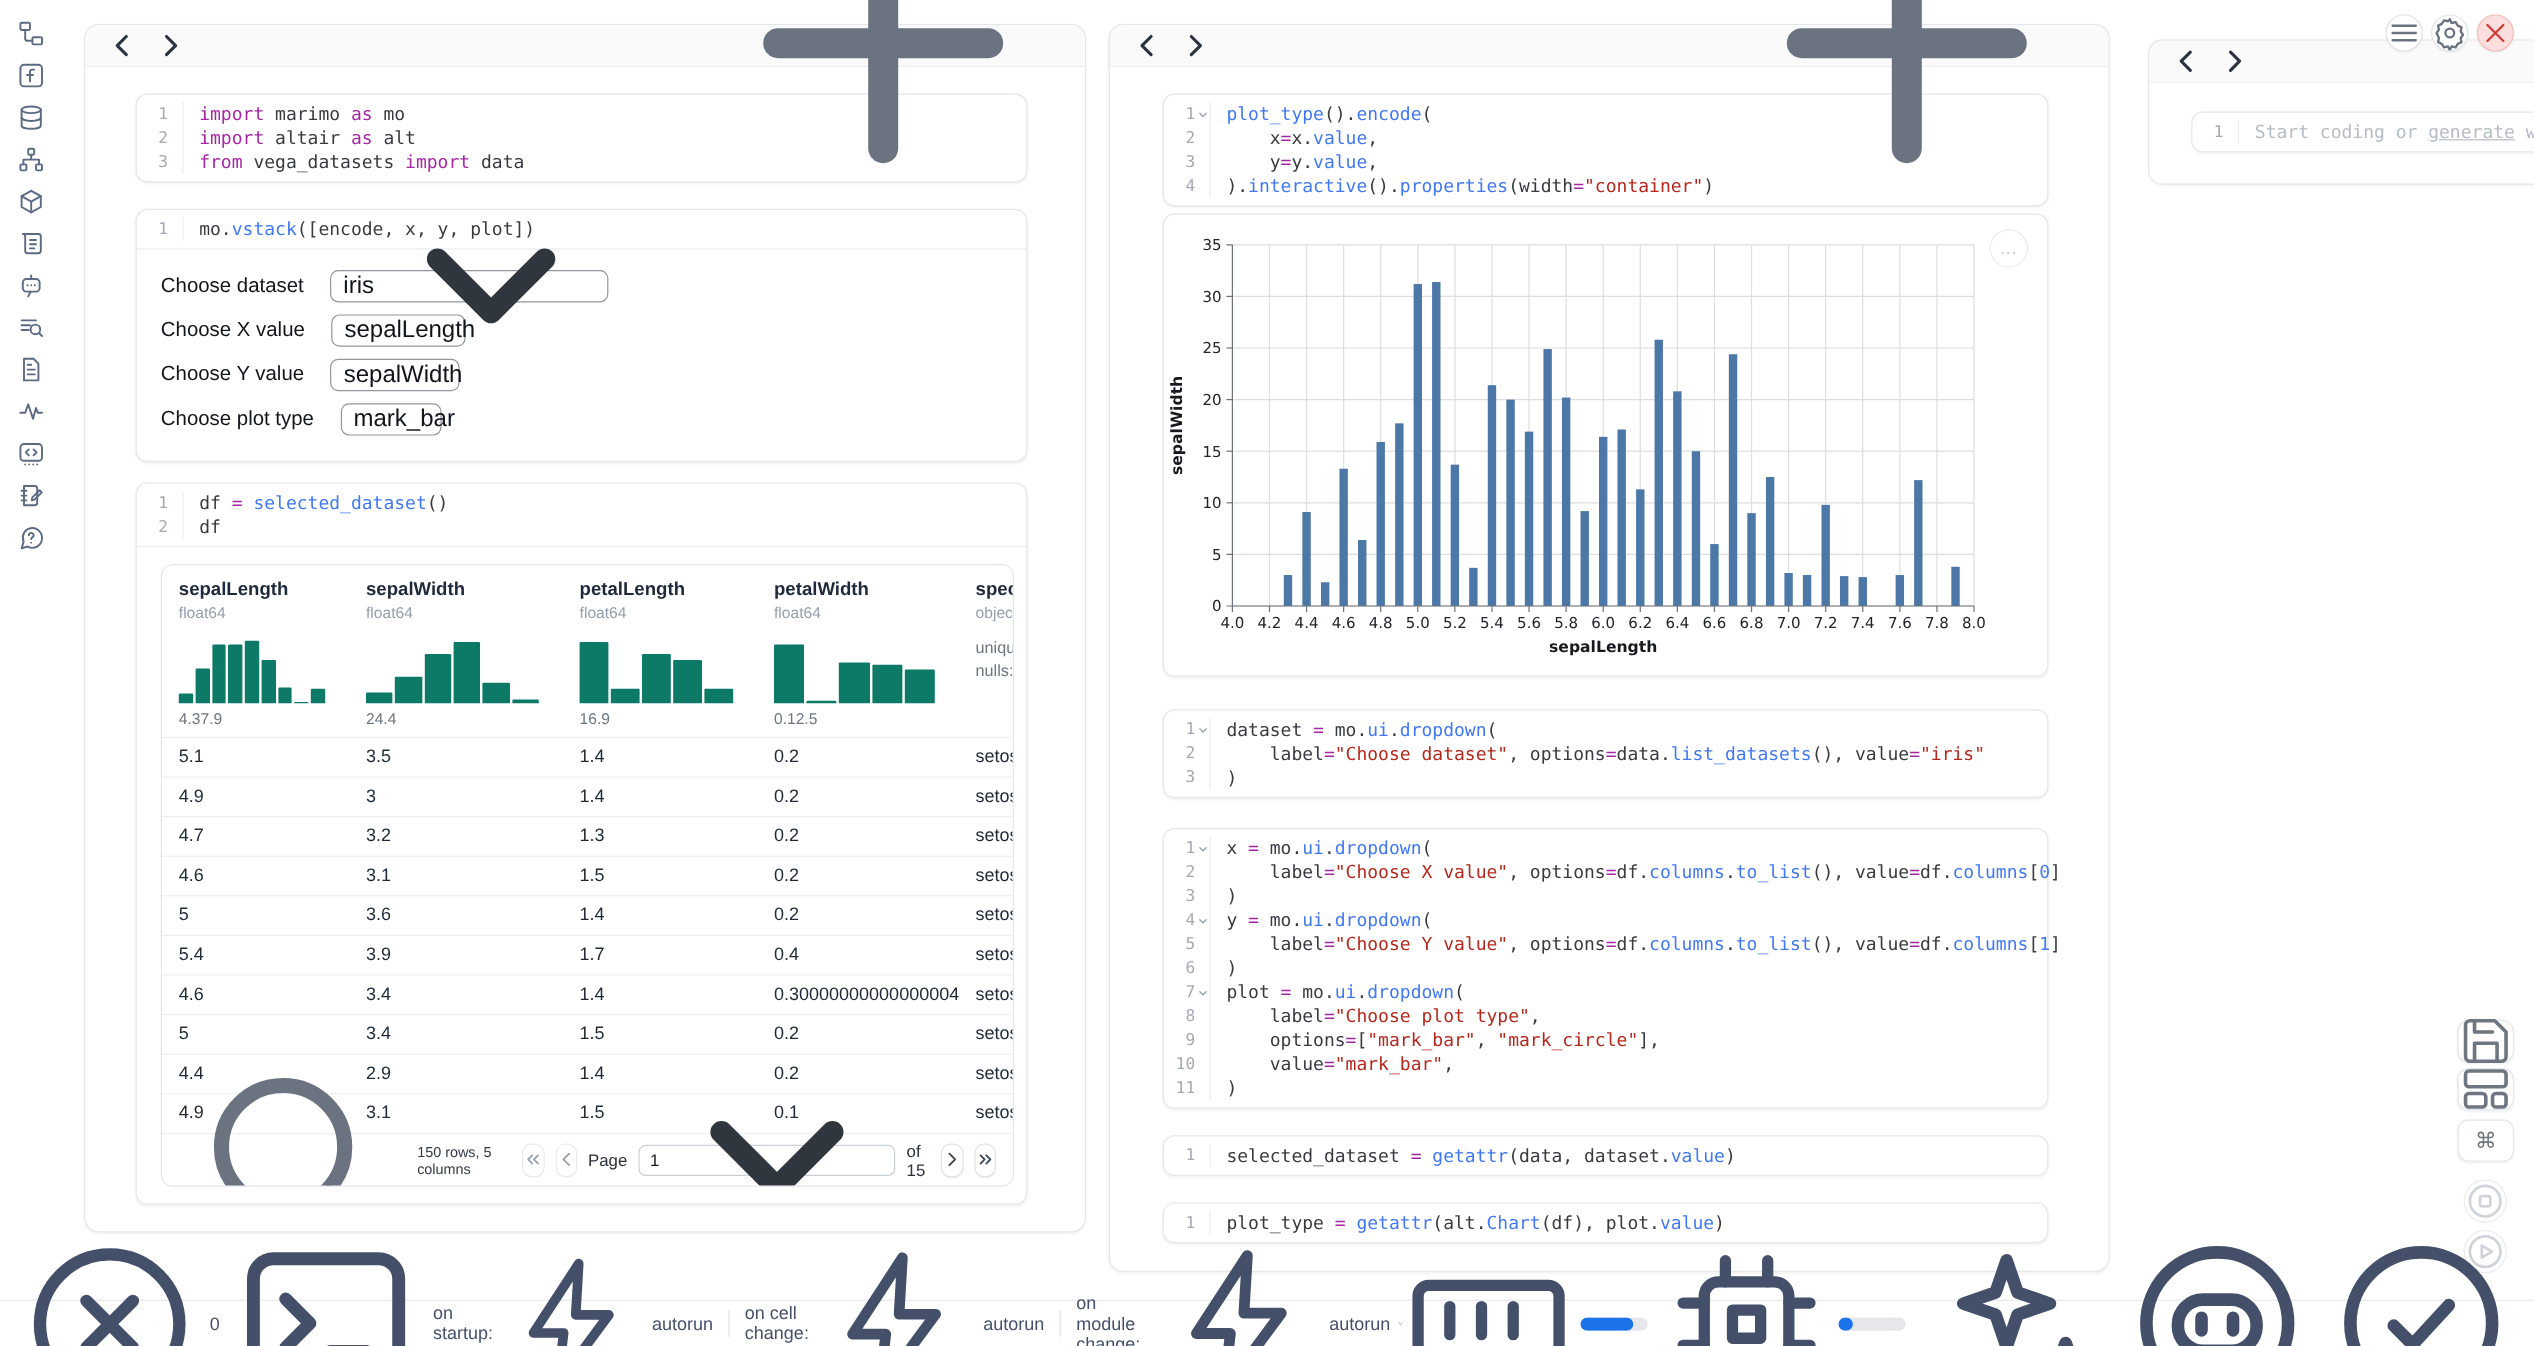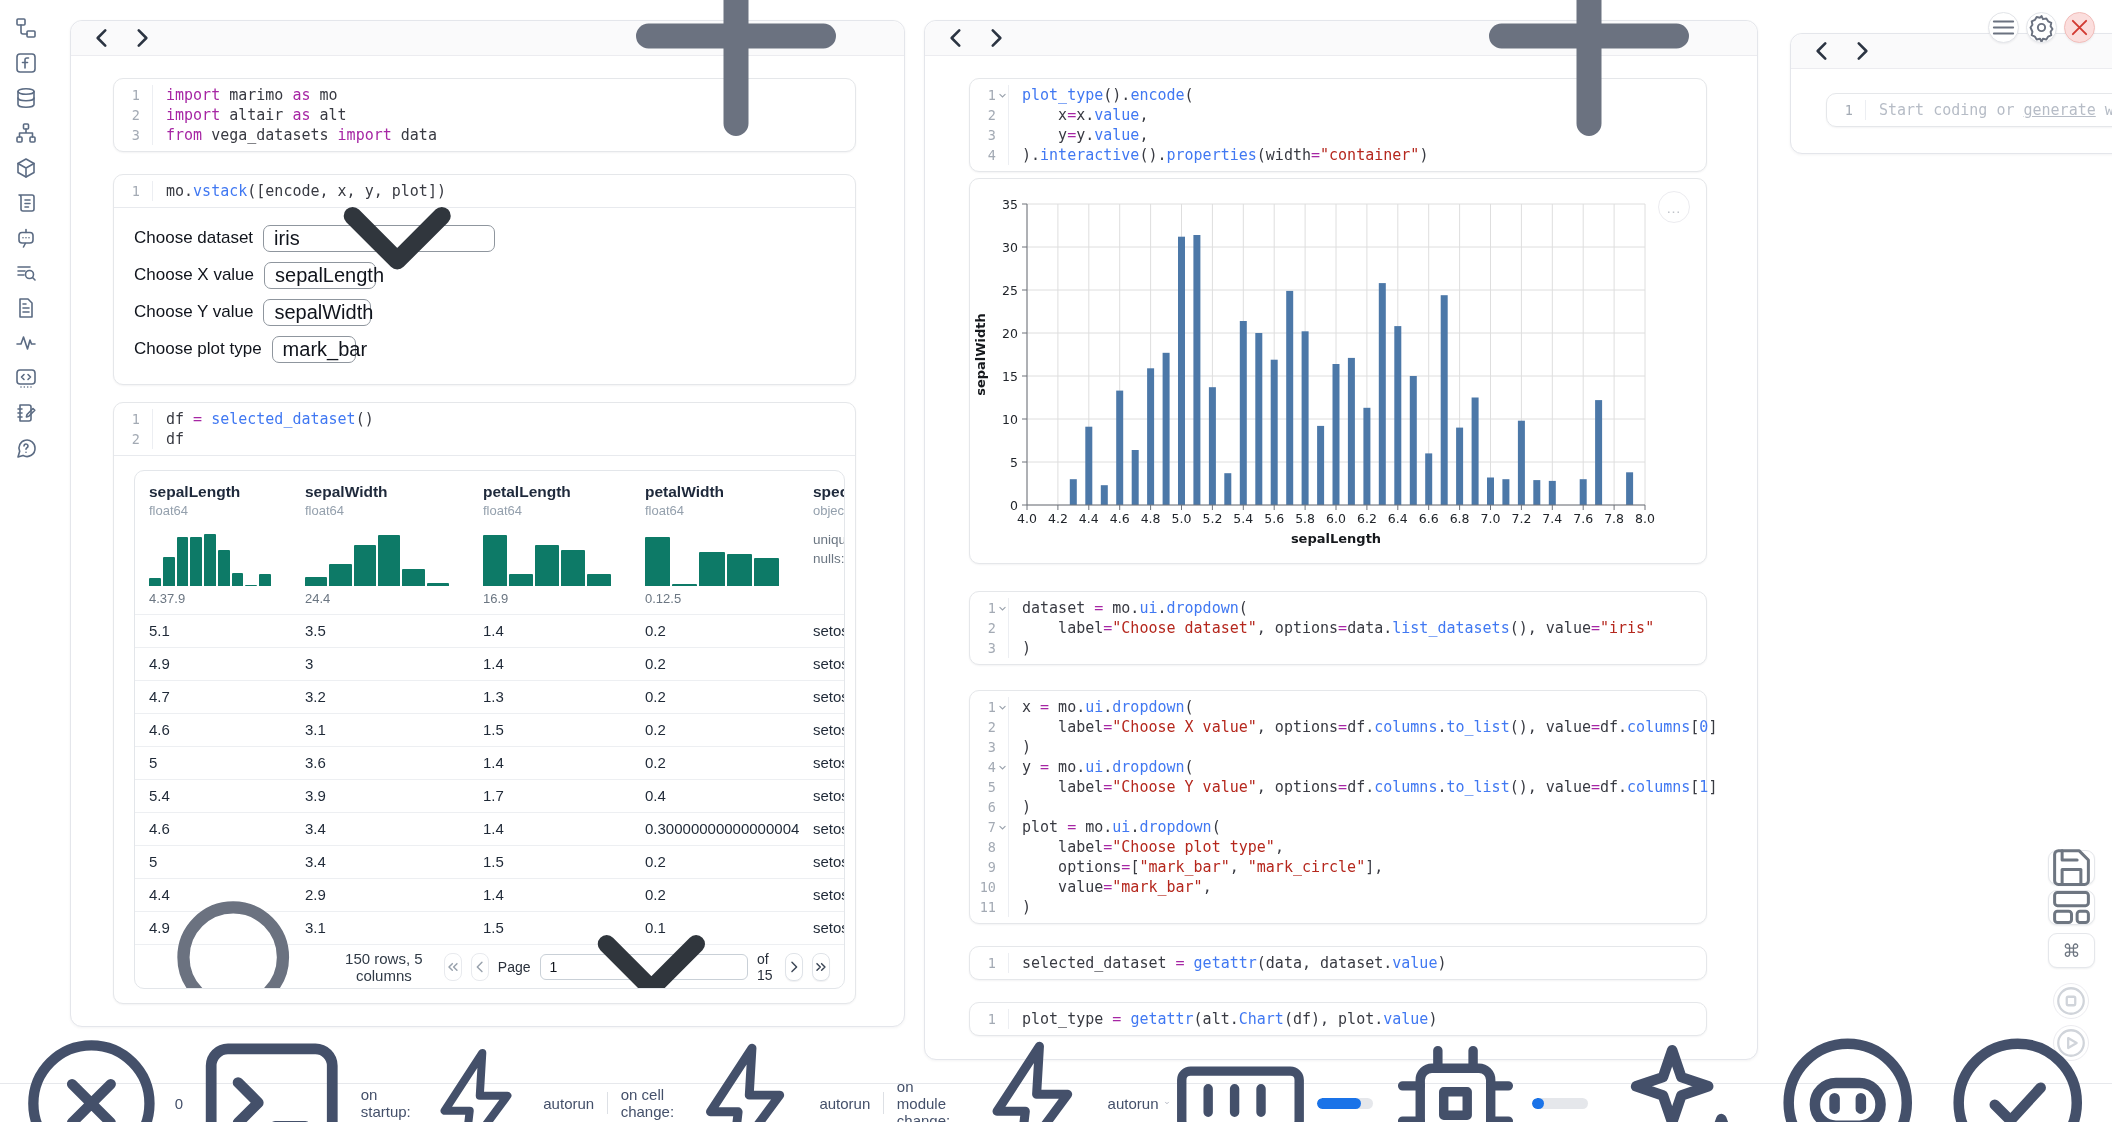--- a/index.html
+++ b/index.html
@@ -32,42 +32,42 @@
   .ln{flex:0 0 38px;display:flex;justify-content:flex-end;align-items:center;color:#a3aab4;
     font-family:"DejaVu Sans Mono",monospace;font-size:13.5px;border-right:1px solid #eceef2;padding-right:0;}
   .ln .num{text-align:right;}
   .ln .fold{width:12px;height:12px;display:flex;align-items:center;justify-content:center;}
   .lc{font-family:"DejaVu Sans Mono",monospace;white-space:pre;padding-left:13px;color:#383a42;}
   .tk-kw{color:#a626a4;} .tk-fn{color:#4078f2;} .tk-str{color:#b5271d;}
   .tk-op{color:#a626a4;} .tk-num{color:#4078f2;} .tk-pl{color:#383a42;}
   .divider{border-top:1px solid #e8eaee;}
   
   .drops{padding:16px 20px 12px 20px;}
-  .drow{display:flex;align-items:center;gap:10px;height:28px;margin-bottom:9px;}
+  .drow{display:flex;align-items:center;gap:22px;height:28px;margin-bottom:9px;}
   .ctl-label{font-size:17px;color:#10141c;}
   .select{position:relative;display:inline-flex;align-items:center;justify-content:space-between;
     border:1px solid #8f969e;border-radius:7px;background:#fff;height:27px;padding:0 8px 0 10px;
     font-size:20px;color:#10141c;cursor:pointer;box-sizing:border-box;}
   .select .caret svg{width:12px;height:12px;stroke-width:2.4;color:#30363d;margin-left:8px;}
   .select.w-lg{width:232px;} .select.w-x{width:112px;} .select.w-y{width:108px;} .select.w-p{width:84px;}
   
   .tablebox{margin:14px 10px 14px 20px;border:1px solid #e3e6ea;border-radius:10px;overflow:hidden;background:#fff;}
   .tgrid{display:grid;grid-template-columns:156px 178px 162px 168px 1fr;}
   .thcell{padding:12px 0 6px 14px;overflow:hidden;white-space:nowrap;cursor:pointer;}
   .thname{font-size:15.5px;font-weight:bold;color:#1e293b;}
   .thtype{font-size:13px;color:#94a0ad;margin-top:2px;}
   .hist{height:58px;margin-top:10px;margin-right:20px;display:flex;align-items:flex-end;gap:2px;}
   .hbar{flex:1;background:#0d7a67;border-radius:1px 1px 0 0;}
   .mm{display:flex;justify-content:flex-start;margin:5px 20px 2px 0;font-size:13px;color:#6b7682;}
   .stats{margin-top:12px;font-size:13.5px;color:#6b7682;line-height:19px;}
   .trow{display:grid;grid-template-columns:156px 178px 162px 168px 1fr;border-top:1px solid #edeff2;}
   .tcell{height:32px;line-height:32px;padding-left:14px;font-size:15px;color:#1f2937;
     overflow:hidden;white-space:nowrap;}
   .tfoot{display:flex;align-items:center;height:43px;border-top:1px solid #edeff2;padding:0 14px;gap:9px;}
-  .tfoot .summary{font-size:15px;color:#303a46;text-align:center;}
+  .tfoot .summary{font-size:12px;color:#303a46;}
   .sicon svg{width:16px;height:16px;color:#6b7280;}
   .pgbtn{width:26px;height:26px;border:1px solid #dfe3e8;border-radius:8px;background:#fff;display:flex;
     align-items:center;justify-content:center;color:#3b4656;cursor:pointer;box-shadow:0 1px 1px rgba(16,24,40,.06);}
   .pgbtn svg{width:13px;height:13px;stroke-width:2.2;}
   .pgbtn.dis{border-color:#e8eaee;color:#98a1ac;box-shadow:none;}
   .pglabel{font-size:14px;color:#29303b;}
   .pgselect{height:24px;border:1px solid #c9d0d7;border-radius:6px;display:inline-flex;align-items:center;
     padding:0 6px 0 9px;font-size:14px;color:#10141c;cursor:pointer;}
   .pgselect .caret svg{width:11px;height:11px;stroke-width:2.4;margin-left:5px;color:#30363d;}
   .dl{display:inline-flex;align-items:center;gap:4px;color:#2563eb;font-size:15px;cursor:pointer;margin-left:8px;}

